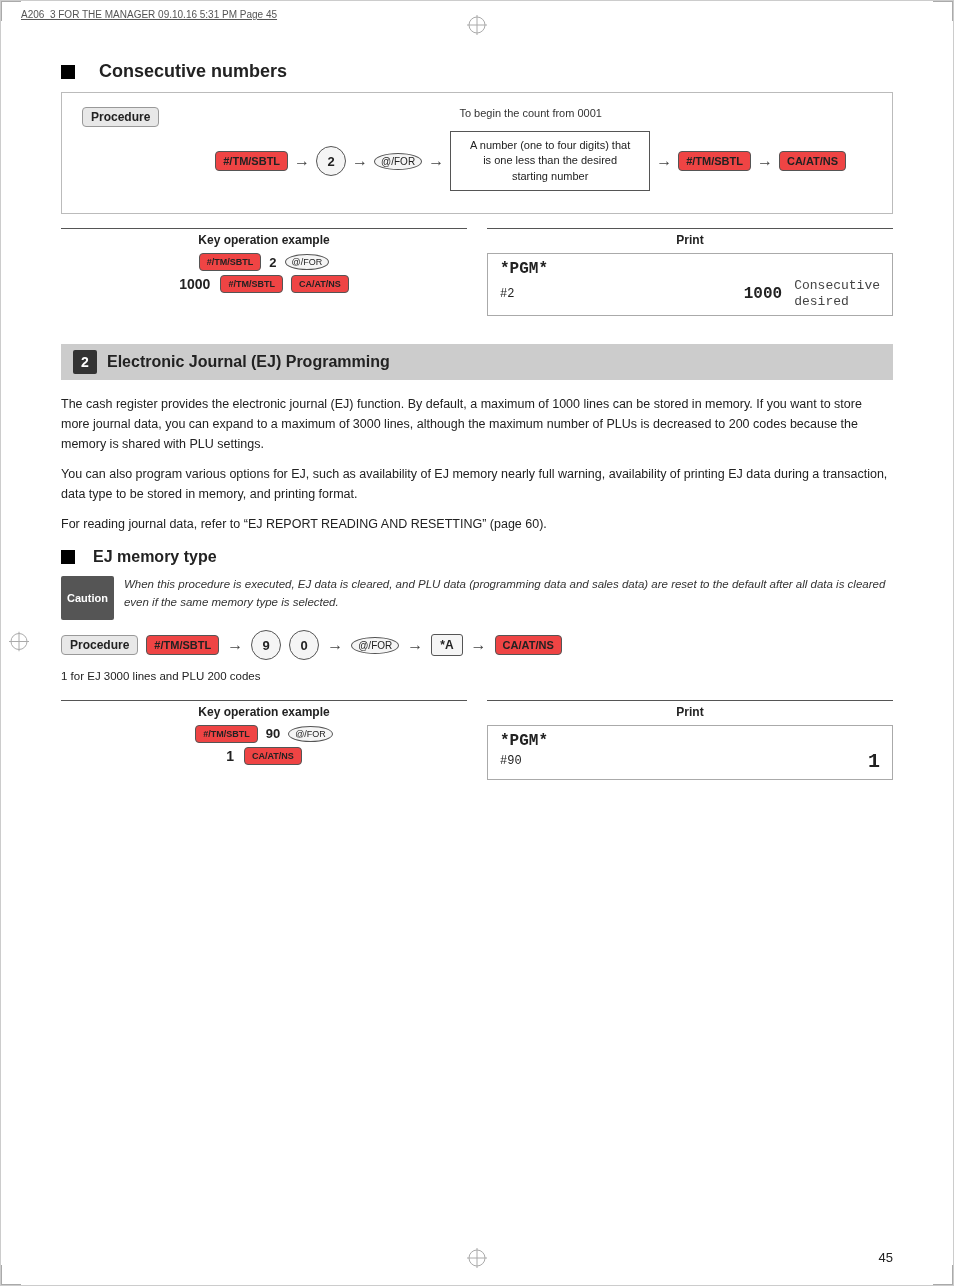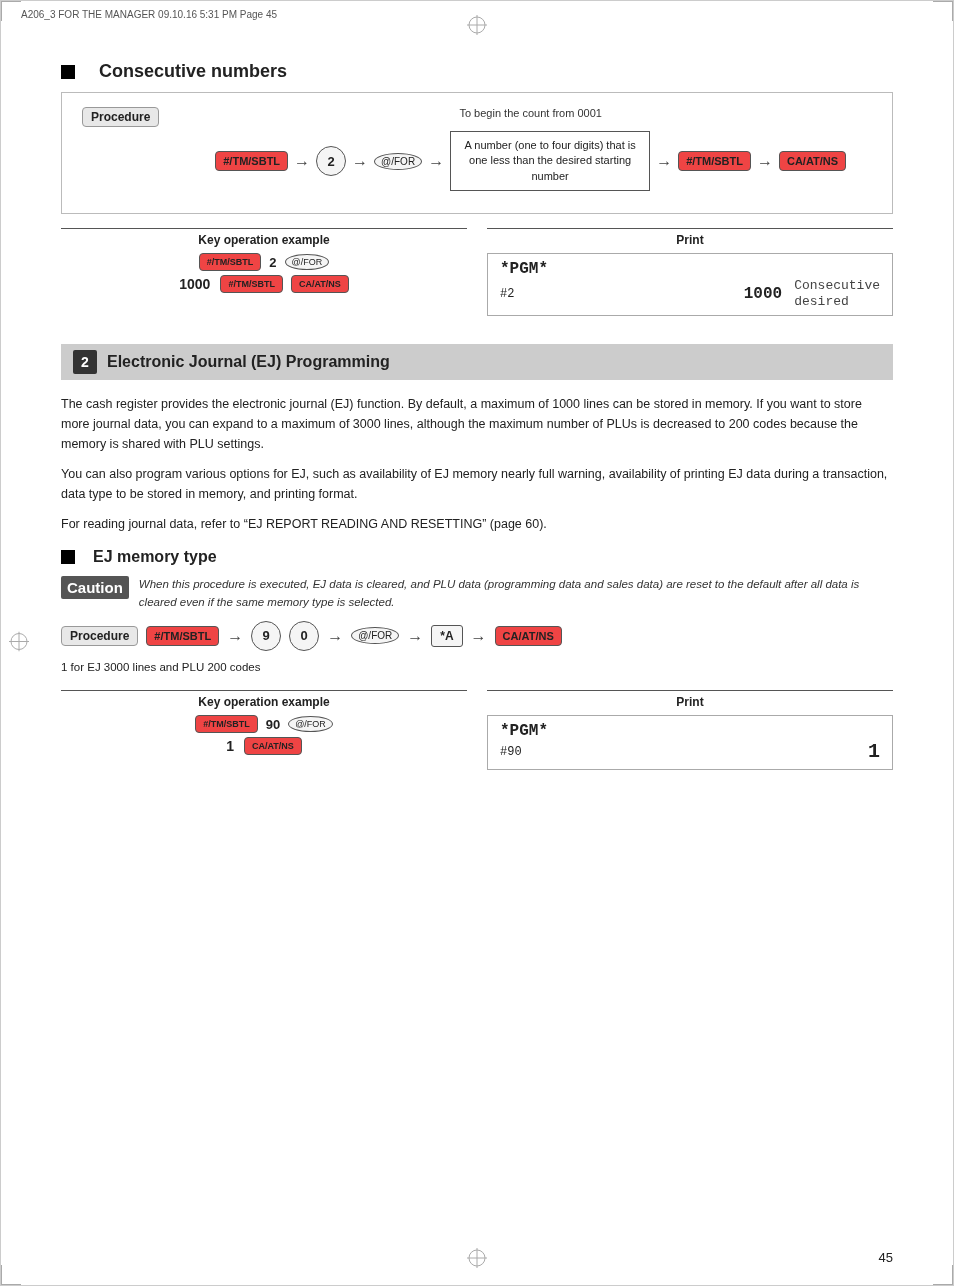--- a/index.html
+++ b/index.html
@@ -22,20 +22,21 @@
     .header-bar {
       position: absolute;
       top: 8px;
       left: 0;
       right: 0;
       font-size: 10px;
       color: #555;
       display: flex;
       justify-content: space-between;
       padding: 0 20px;
+      text-decoration: underline;
     }
     
     .corner-mark {
       position: absolute;
       width: 20px;
       height: 20px;
     }
     .corner-tl { top: 0; left: 0; border-top: 1px solid #aaa; border-left: 1px solid #aaa; }
     .corner-tr { top: 0; right: 0; border-top: 1px solid #aaa; border-right: 1px solid #aaa; }
     .corner-bl { bottom: 0; left: 0; border-bottom: 1px solid #aaa; border-left: 1px solid #aaa; }
@@ -100,21 +101,21 @@
       font-size: 10px;
       background: #f5f5f5;
       white-space: nowrap;
     }
     .arrow {
       font-size: 16px;
       color: #444;
     }
     .info-box {
       border: 1px solid #555;
-      padding: 6px 10px;
+      padding: 6px 16px;
       font-size: 11px;
       text-align: center;
       max-width: 200px;
       line-height: 1.4;
     }
     .section-divider {
       display: grid;
       grid-template-columns: 1fr 1fr;
       gap: 20px;
       margin: 12px 0;
@@ -204,22 +205,22 @@
     .caution-box {
       display: flex;
       align-items: flex-start;
       gap: 10px;
       margin: 10px 0;
     }
     .caution-badge {
       background: #555;
       color: #fff;
       font-weight: bold;
-      font-size: 15px;
-      padding: 3px 6px;
+      font-size: 11px;
+      padding: 16px 6px;
       border-radius: 2px;
       white-space: nowrap;
       flex-shrink: 0;
     }
     .caution-text {
       font-size: 11.5px;
       font-style: italic;
       line-height: 1.5;
       color: #333;
     }

